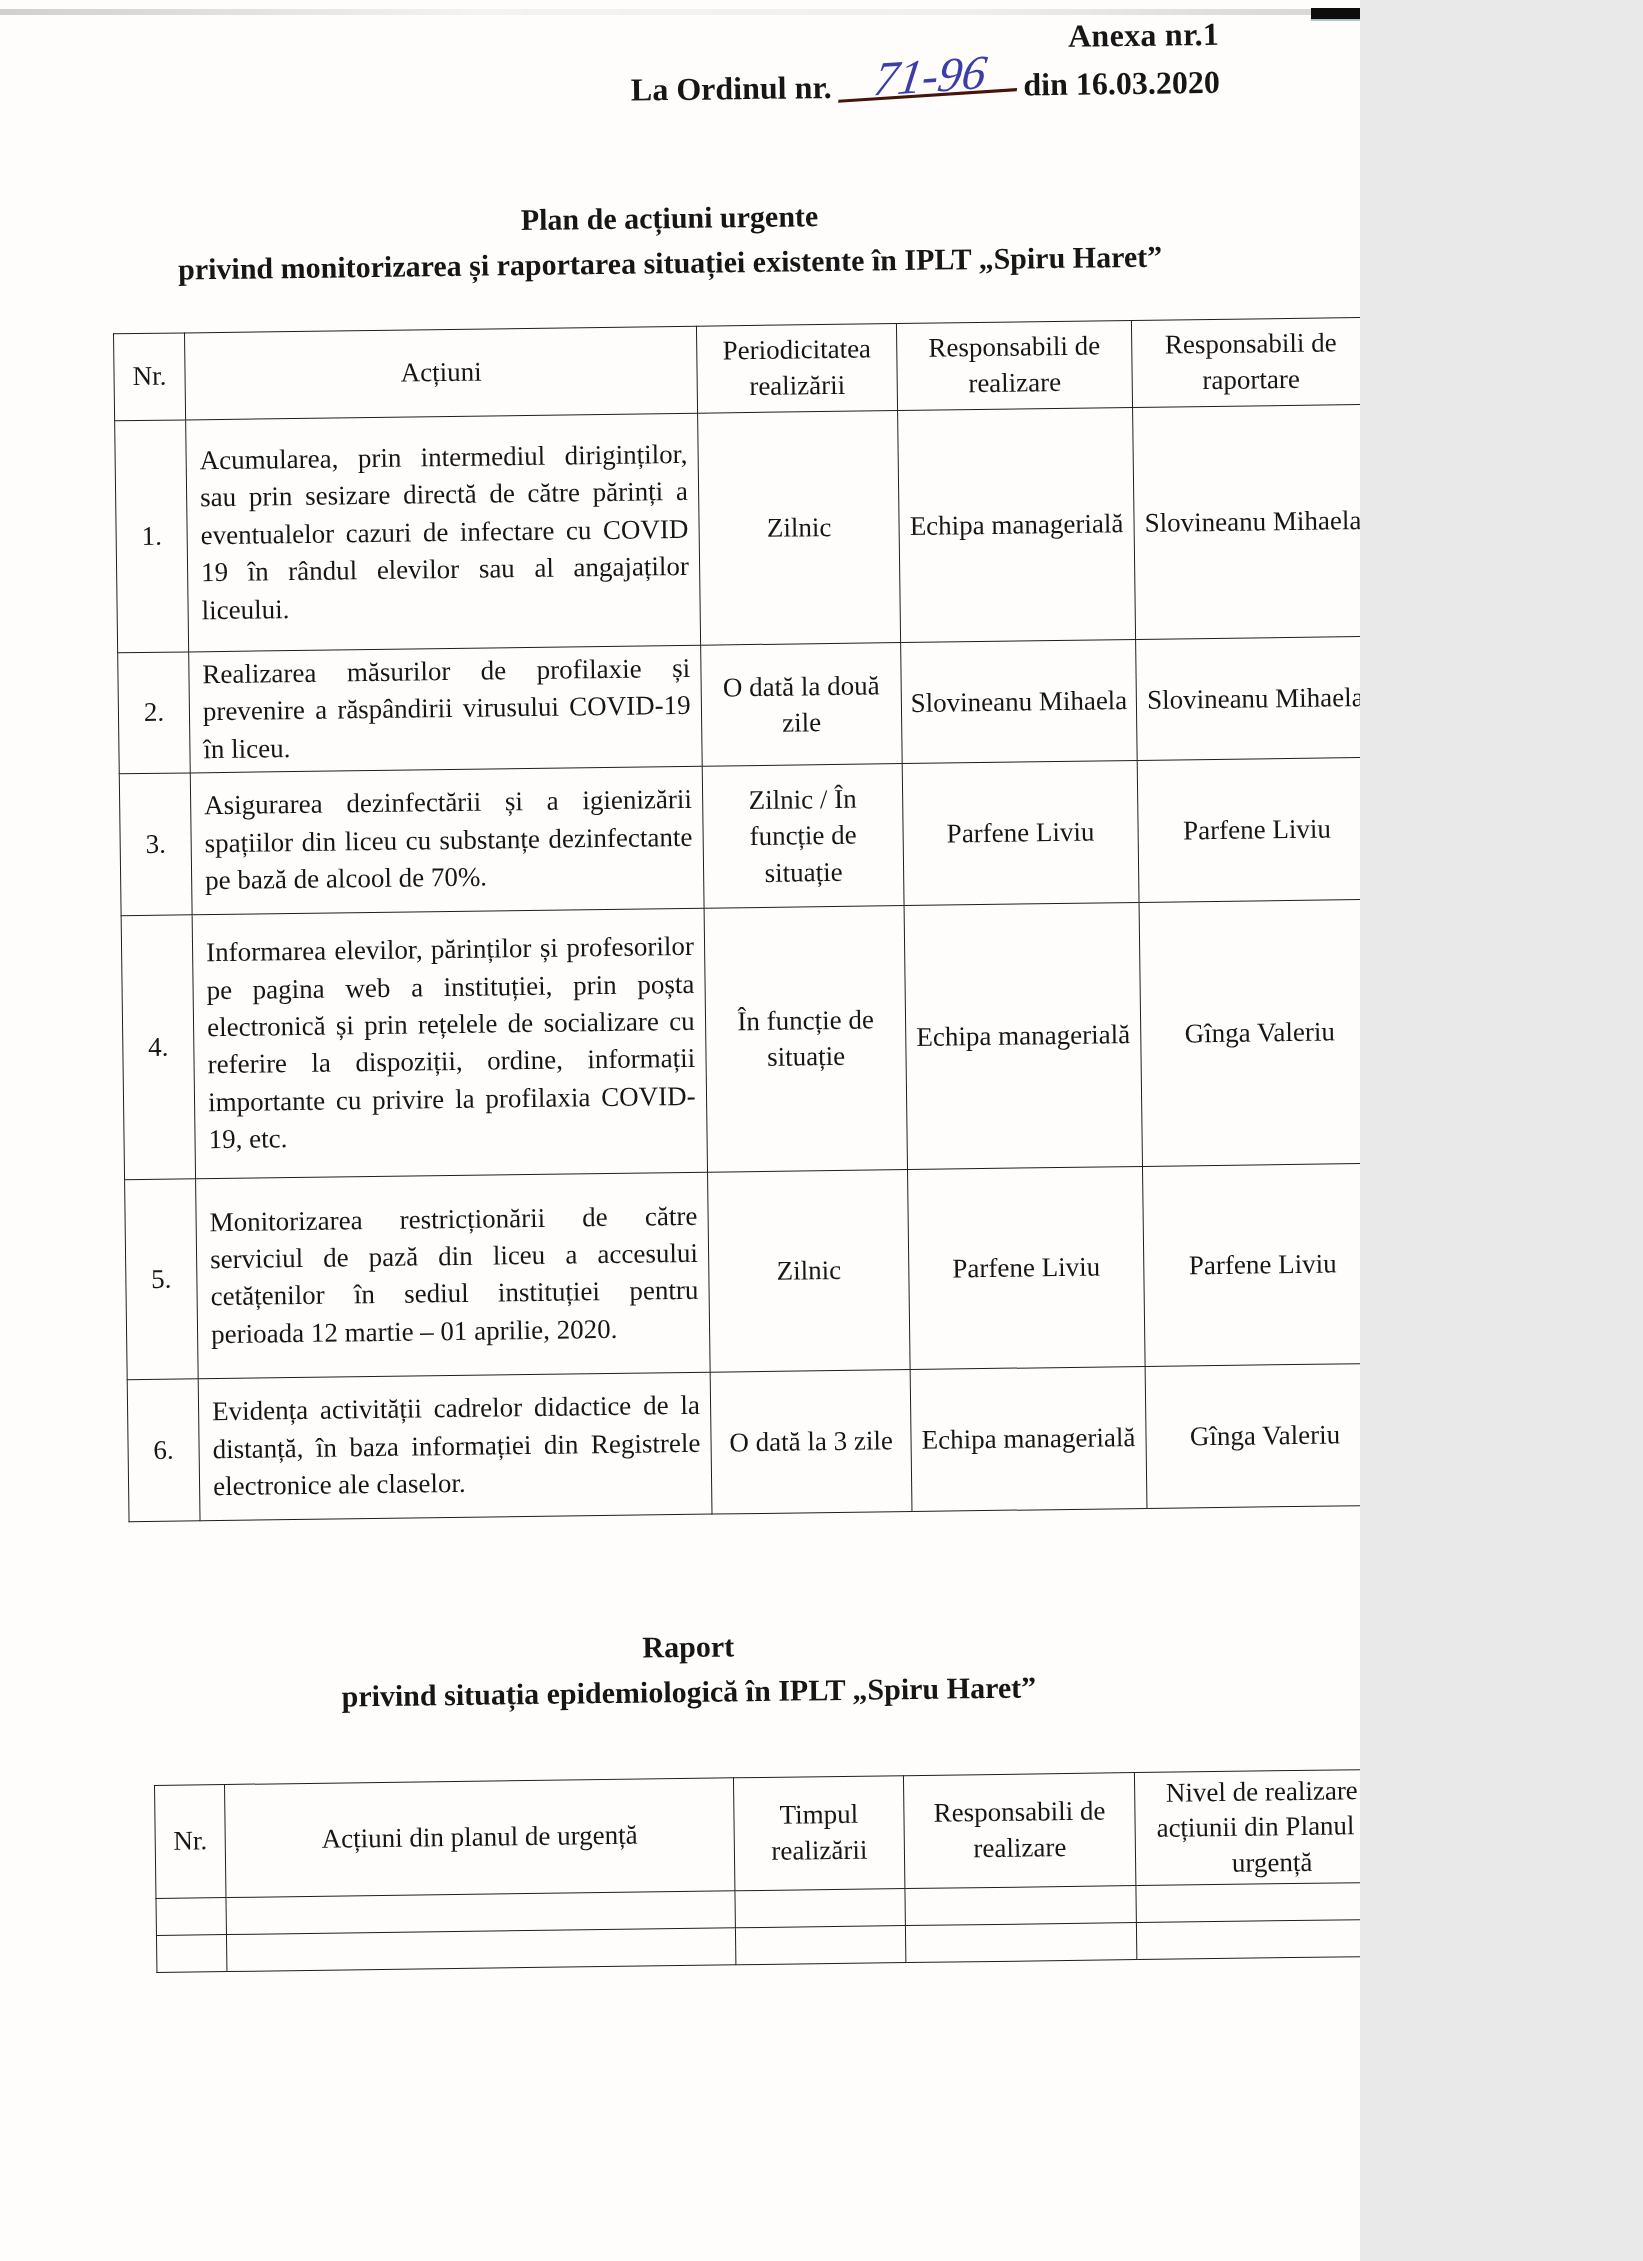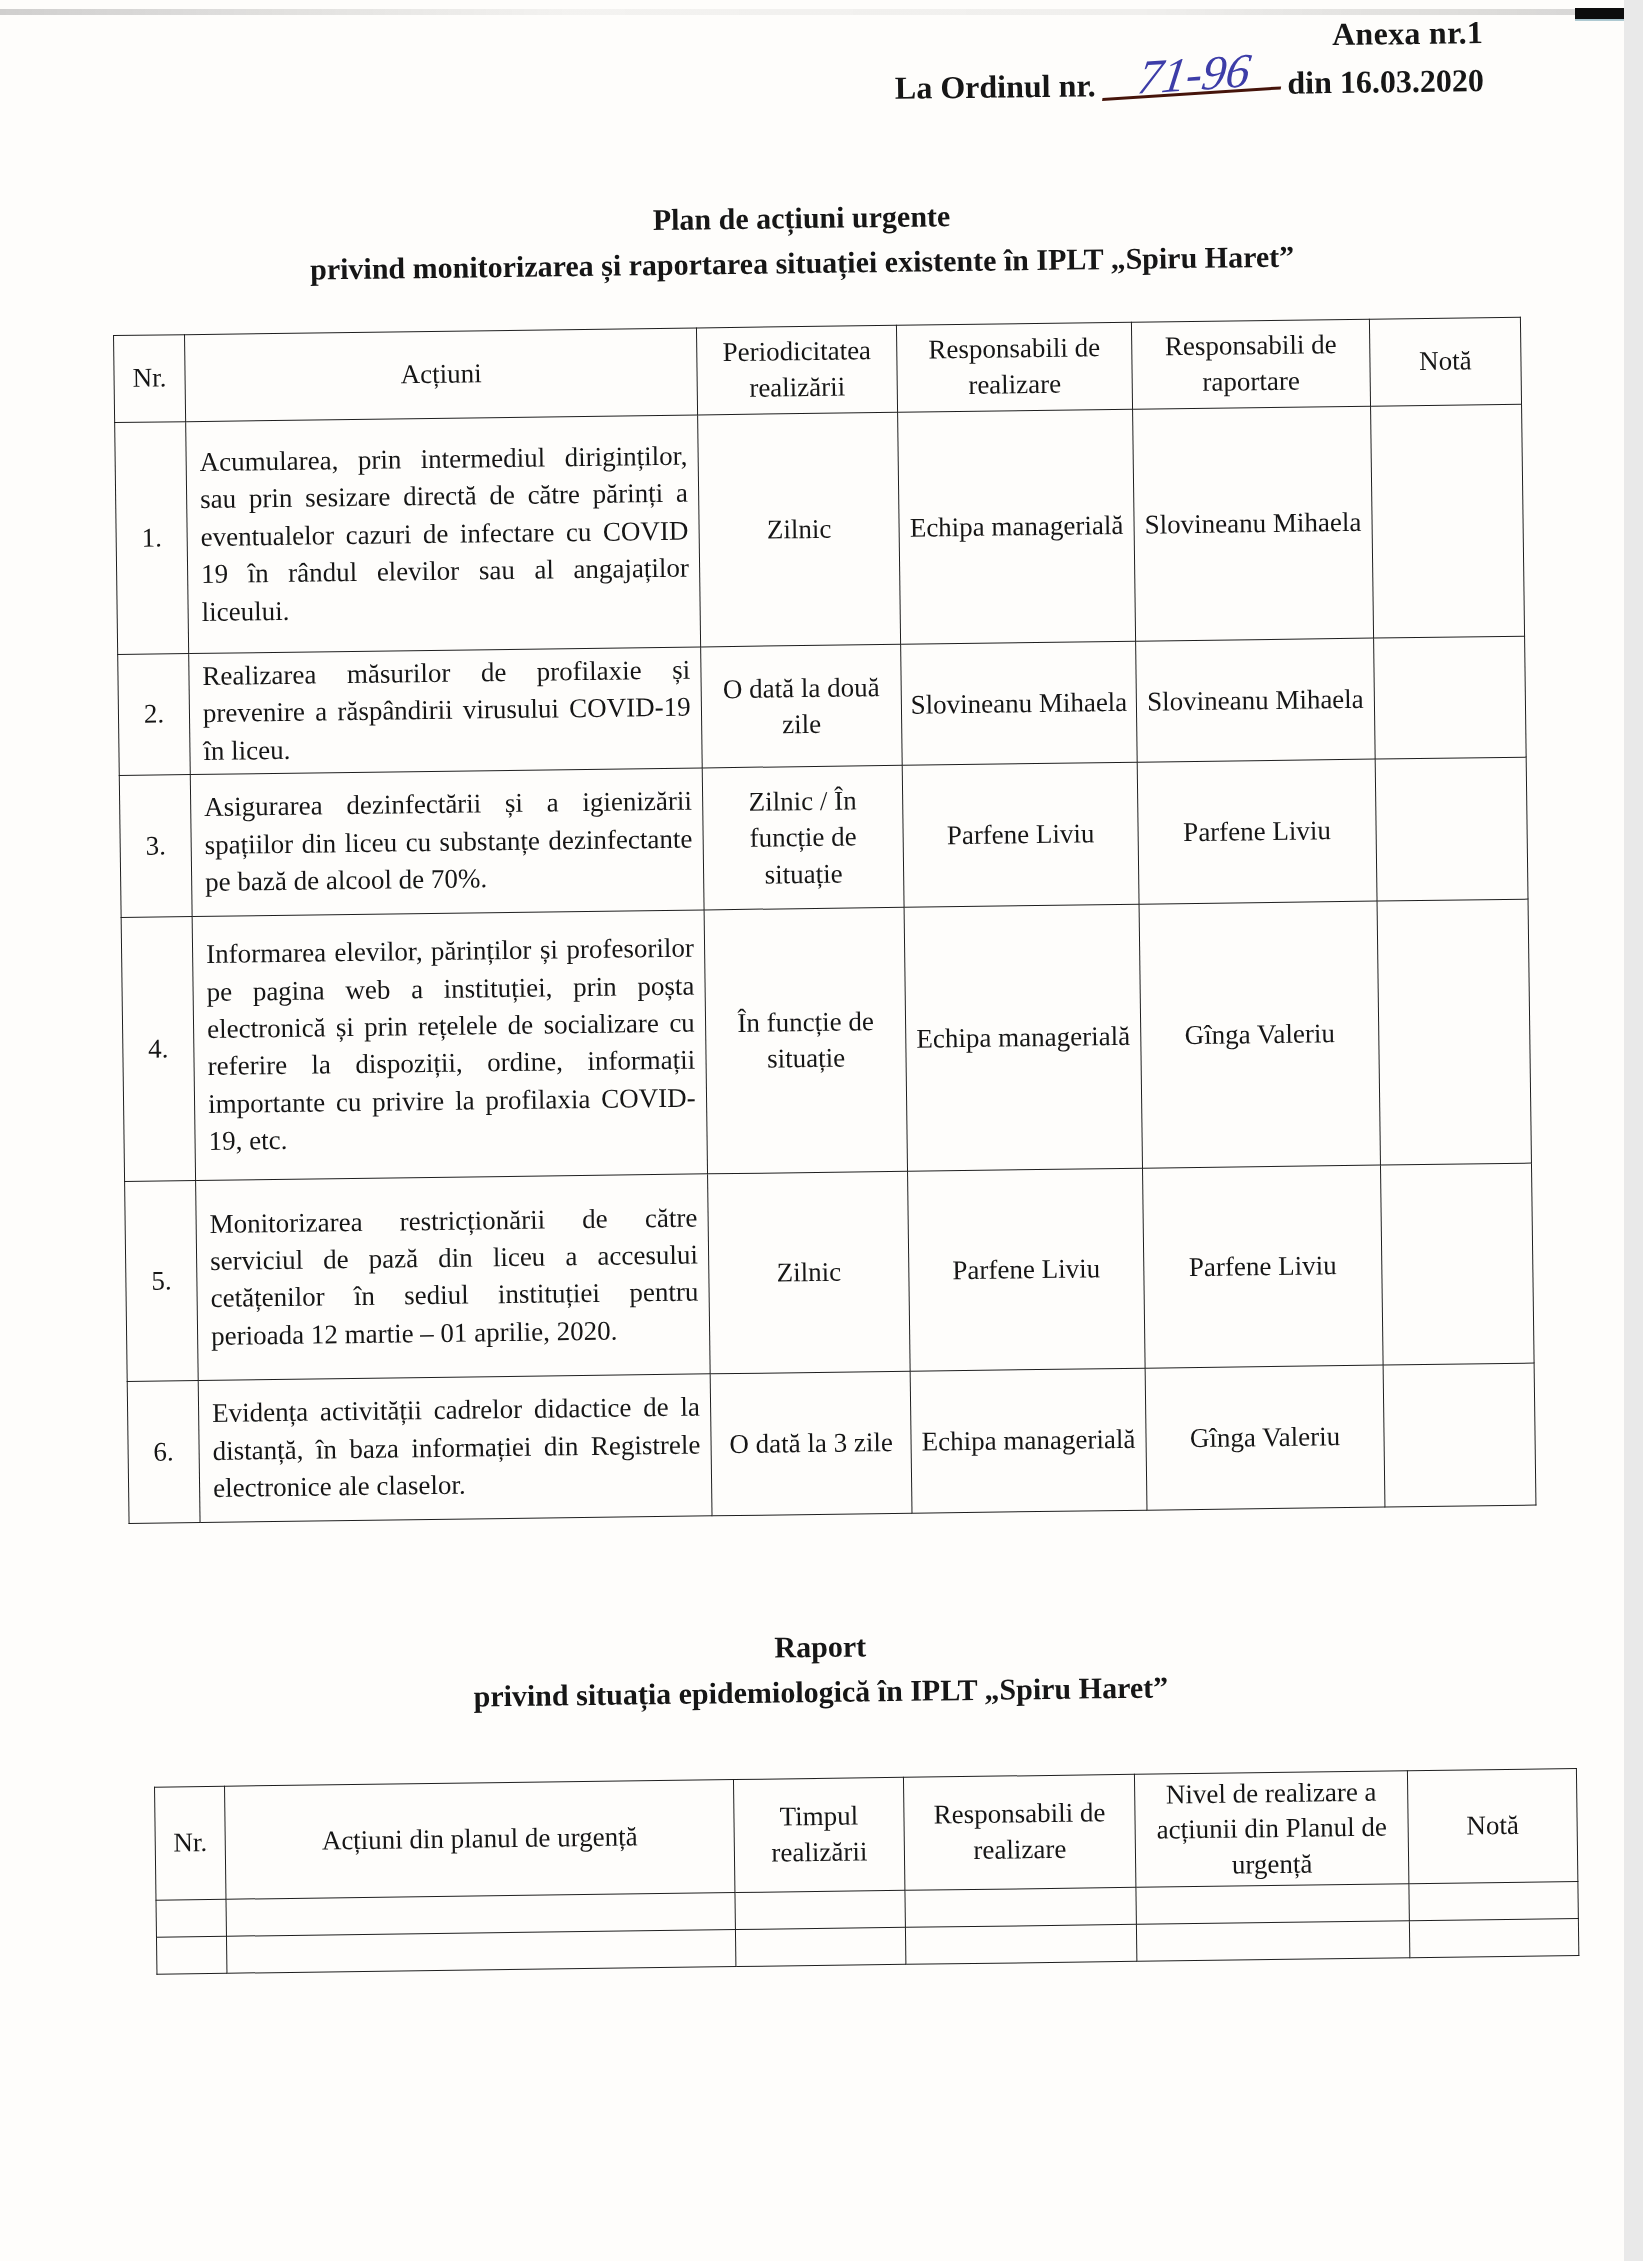--- a/index.html
+++ b/index.html
@@ -1,18 +1,18 @@
 <!DOCTYPE html>
 <html lang="ro" style="font-size:10.3px"><head>
 <meta charset="utf-8">
 <style>
   html,body{margin:0;padding:0;background:#e9e9e9;}
   .page{
     position:relative;
-    width:1624px;height:2261px;
+    width:1360px;height:2261px;
     background:#fefdfb;
     overflow:hidden;
     font-family:"Liberation Serif","DejaVu Serif",serif;
     color:#161616;
   }
   
   .streak{
     position:absolute;top:9px;left:0;width:100%;height:5.8px;
     background:linear-gradient(90deg,rgba(90,90,90,.28),rgba(150,150,150,.10) 35%,rgba(140,140,140,.12) 70%,rgba(70,70,70,.22));
     filter:blur(0.6px);

